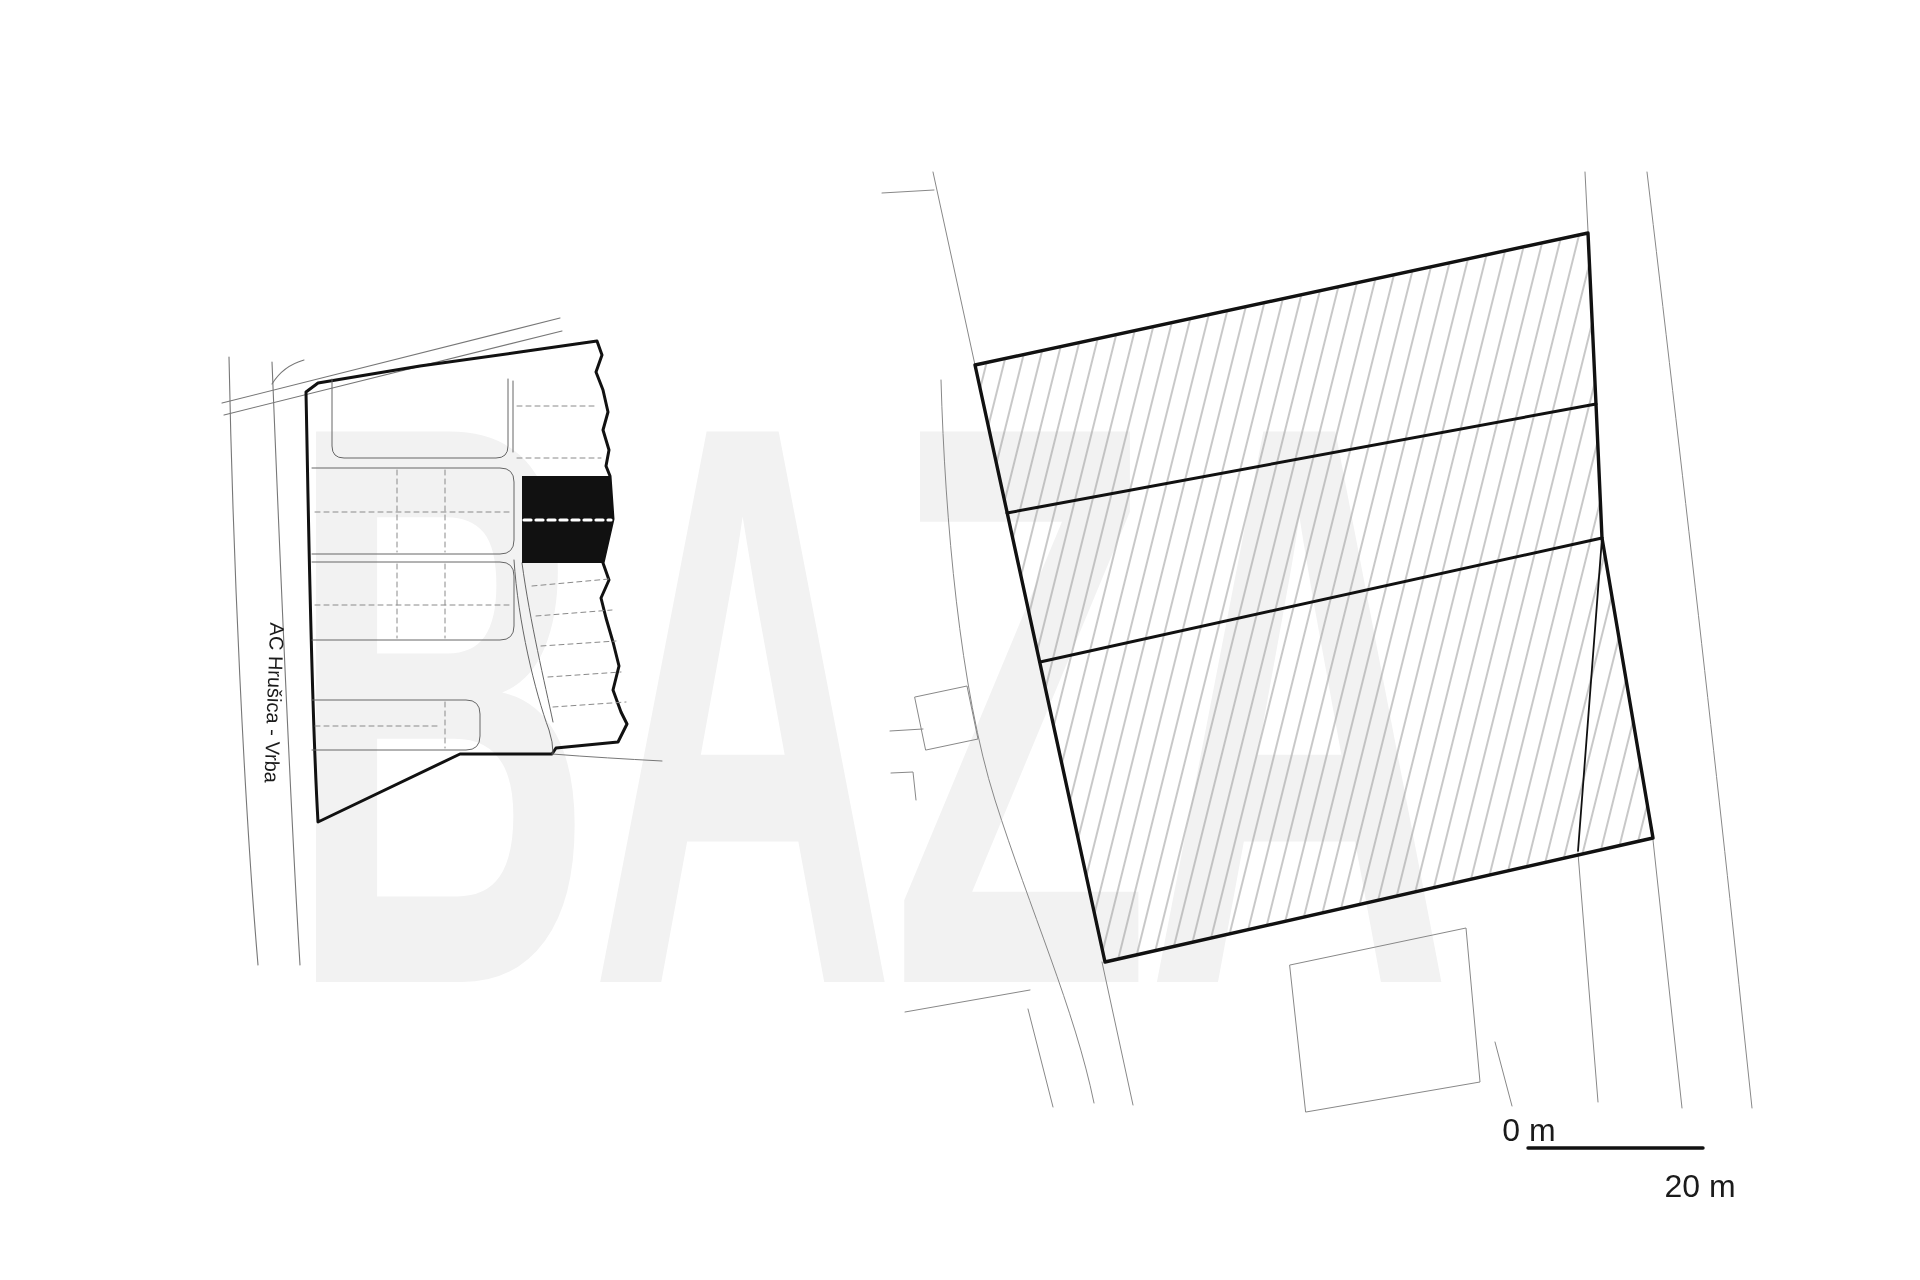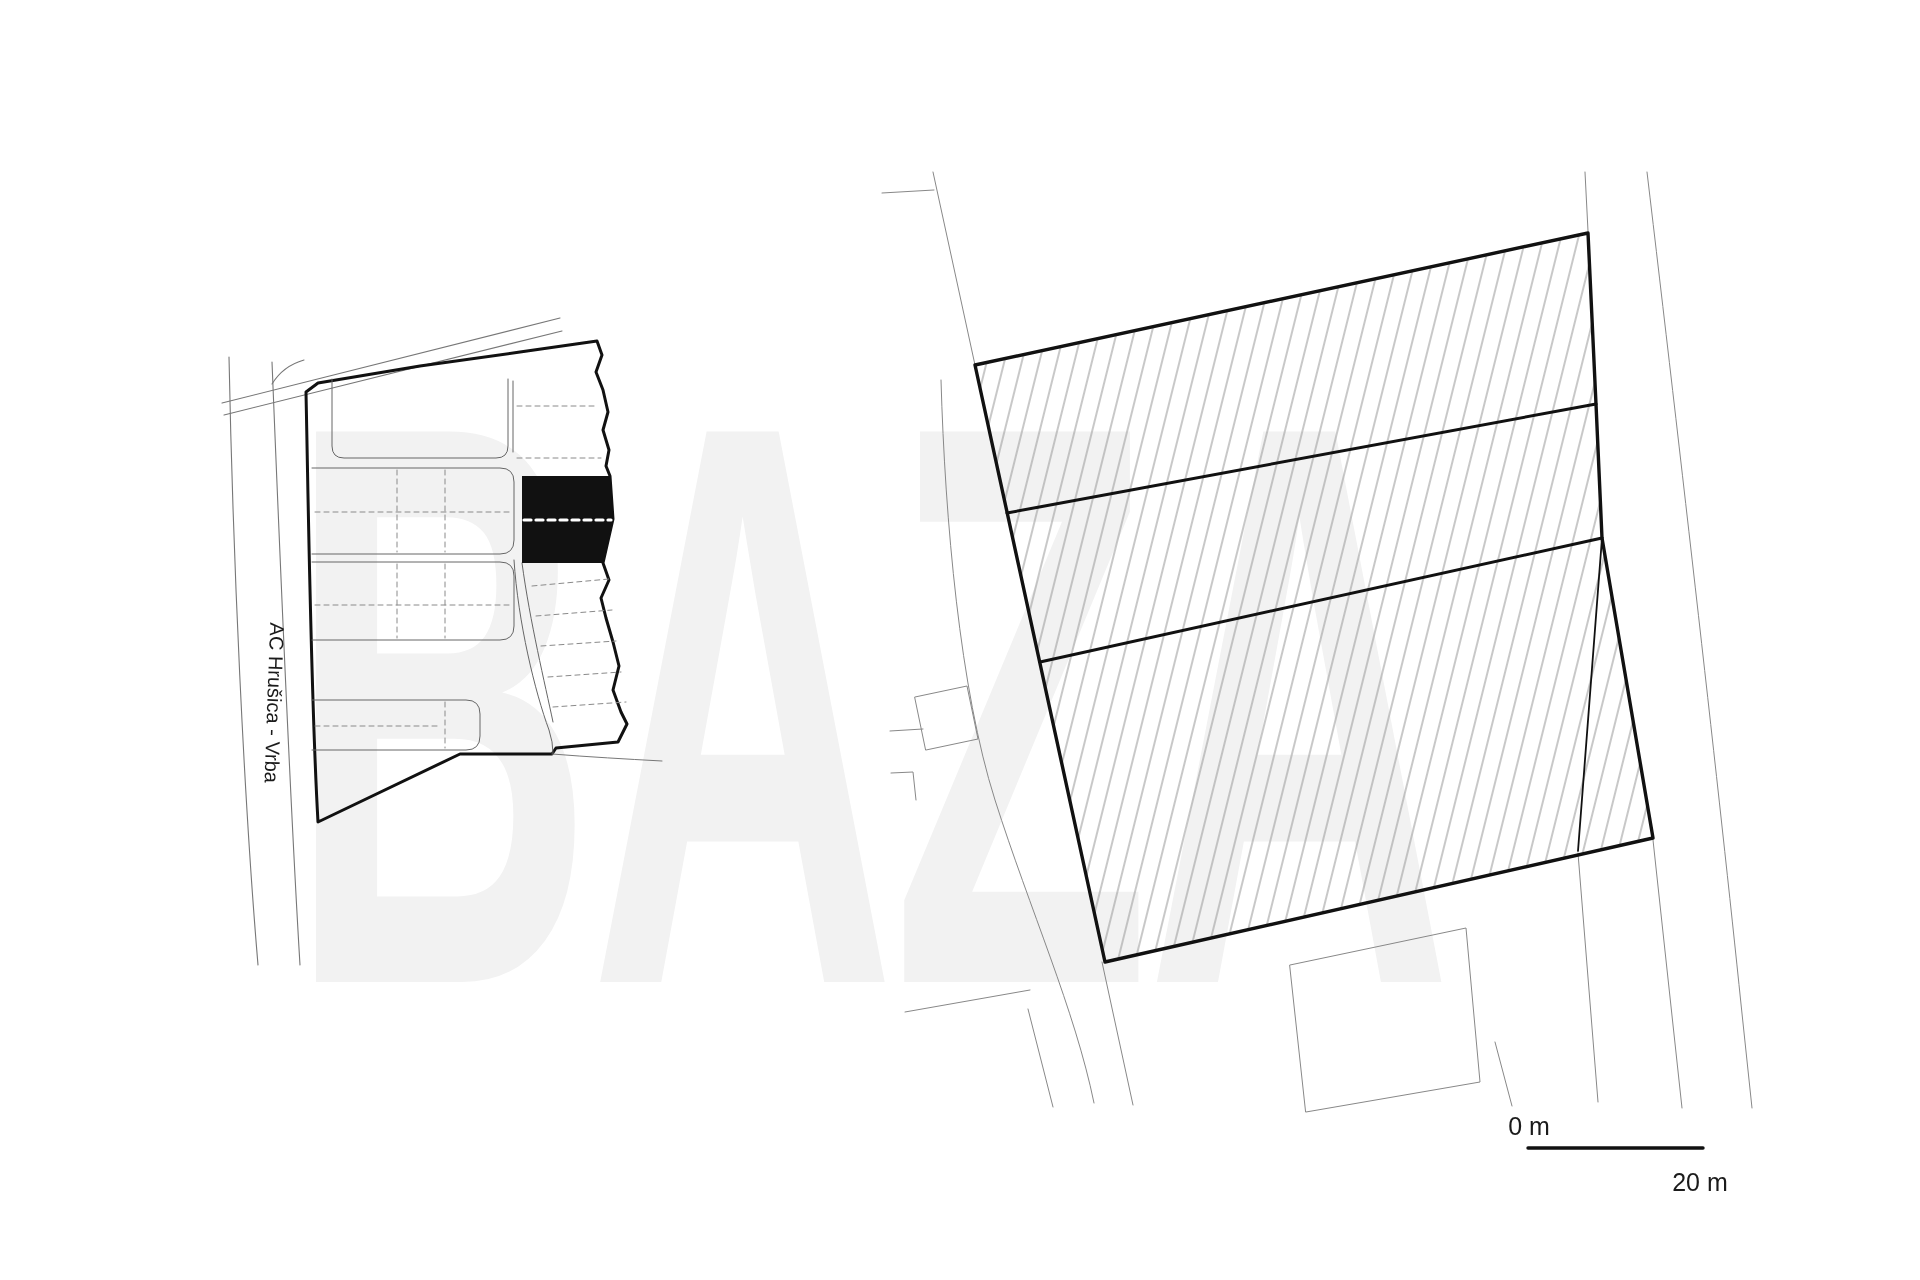--- a/index.html
+++ b/index.html
@@ -17,21 +17,21 @@
   .lbl{position:absolute;z-index:2;color:#1b1b1b;}
   .highway-label{
     left:198px;top:687px;width:152px;text-align:center;
     font-size:20px;transform:rotate(92deg);transform-origin:center;
     white-space:nowrap;
   }
   .zone-label{
     left:471px;top:914px;width:200px;text-align:center;
     font-size:22px;line-height:1.42;
   }
-  .scale-num{font-size:25px;width:90px;text-align:center;}
+  .scale-num{font-size:32px;width:90px;text-align:center;}
   .scale-0{left:1484px;top:1112px;}
   .scale-20{left:1655px;top:1168px;}
 </style>
 </head>
 <body>
 
 <div class="page">
 
   <div class="watermark">BAZA</div>
 

